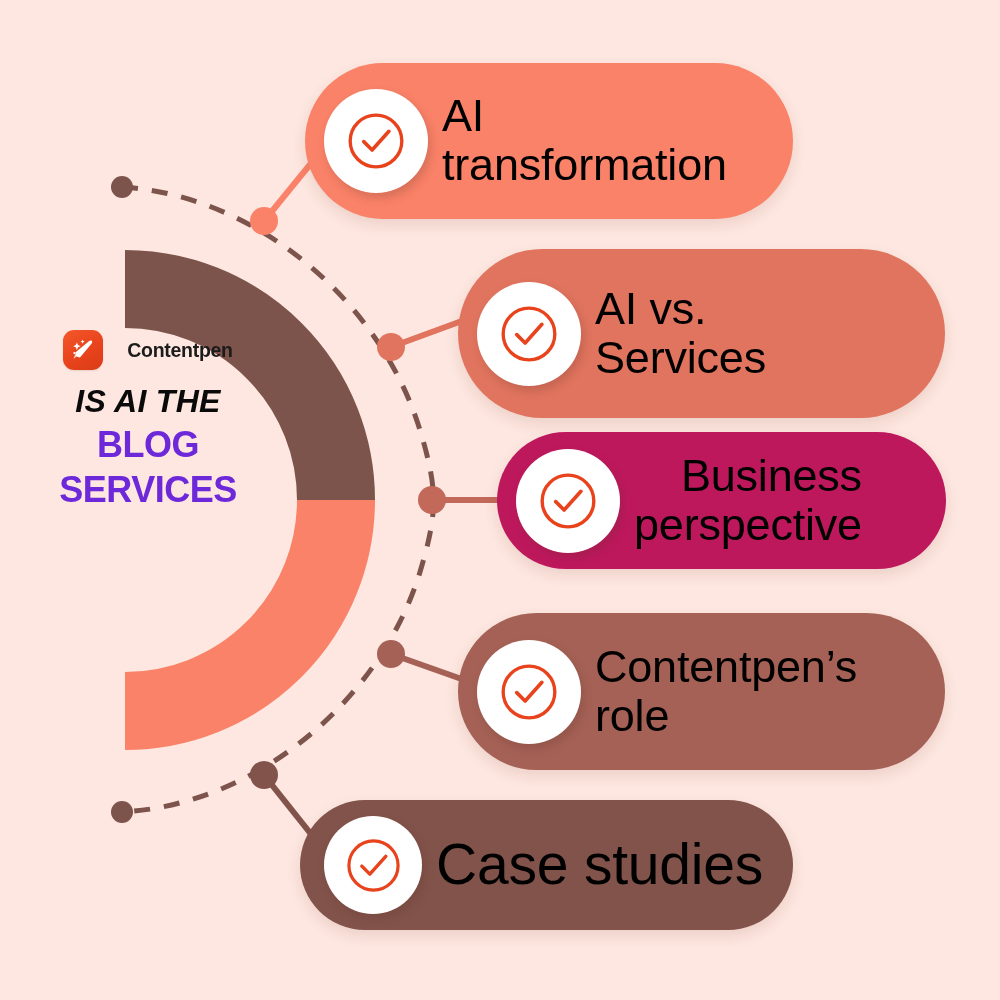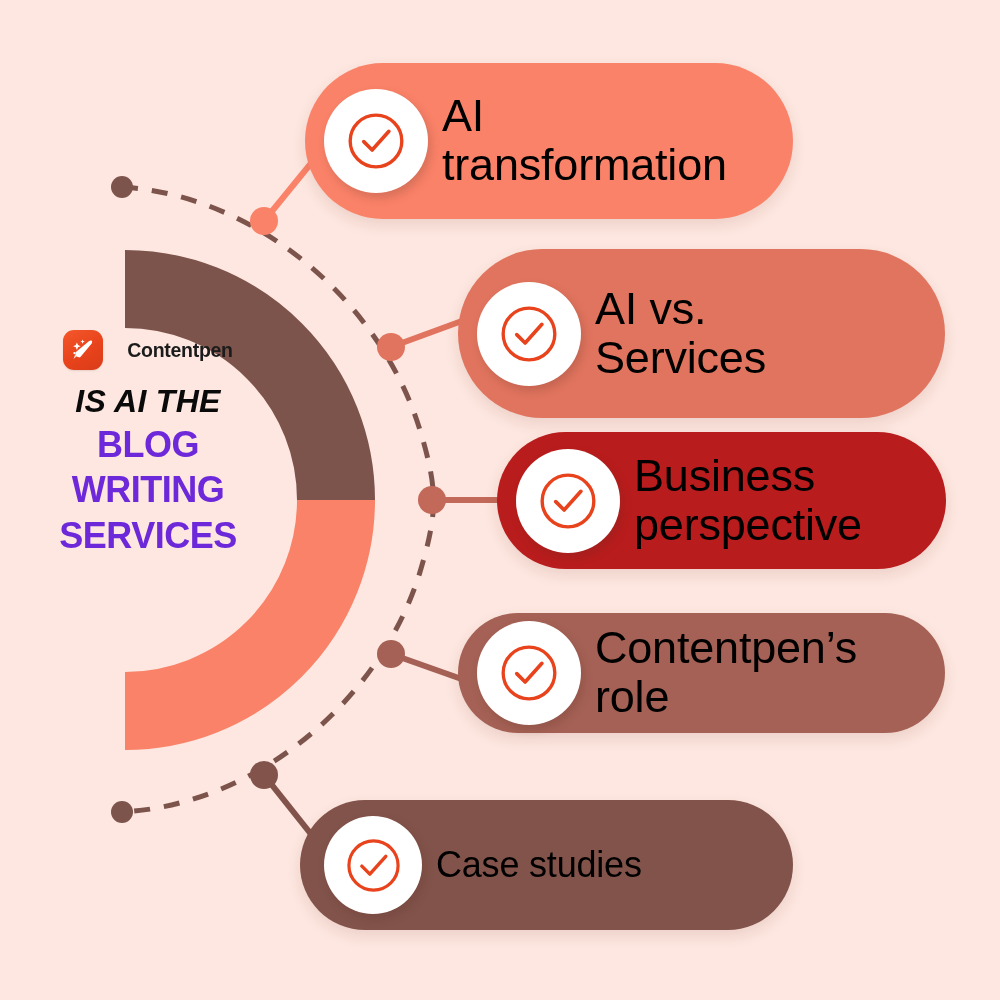--- a/index.html
+++ b/index.html
@@ -168,21 +168,20 @@
           <path d="M13.3 26.4 L12.4 23.8 L10.6 29.1 Z" fill="#FFE3D8"></path>
           <path d="M13.9 12.5 l1.1 2.6 l2.6 1.1 l-2.6 1.1 l-1.1 2.6 l-1.1 -2.6 l-2.6 -1.1 l2.6 -1.1 Z" fill="#FFFFFF"></path>
           <path d="M19.6 9.4 l0.65 1.55 l1.55 0.65 l-1.55 0.65 l-0.65 1.55 l-0.65 -1.55 l-1.55 -0.65 l1.55 -0.65 Z" fill="#FFFFFF"></path>
           <circle cx="11.4" cy="23.1" r="1.1" fill="#FFFFFF"></circle>
         </svg>
       </div>
       <div id="brand-name">Contentpen</div>
     </div>
     <p class="head-italic">IS AI THE</p>
     <p class="head-bold">BLOG</p>
-    <p class="head-bold">WRITING</p>
     <p class="head-bold">SERVICES</p>
   </div>
 
   <div id="pill-layer">
       <div class="pill" style="left: 305px; top: 63px; width: 488px; height: 156px; background: rgb(250, 130, 104);">
         <div class="pill-icon" style="width: 104px; height: 104px; margin-left: 19px;">
           <svg width="62" height="62" viewBox="0 0 48 48">
             <circle cx="24" cy="24" r="20" fill="none" stroke="#E8431C" stroke-width="2.6"></circle>
             <path d="M14.5 24.5 L21 31 L34 16.5" fill="none" stroke="#E8431C" stroke-width="2.8" stroke-linecap="round" stroke-linejoin="round"></path>
           </svg>
@@ -193,44 +192,44 @@
       <div class="pill" style="left: 458px; top: 249px; width: 487px; height: 169px; background: rgb(225, 116, 94);">
         <div class="pill-icon" style="width: 104px; height: 104px; margin-left: 19px;">
           <svg width="62" height="62" viewBox="0 0 48 48">
             <circle cx="24" cy="24" r="20" fill="none" stroke="#E8431C" stroke-width="2.6"></circle>
             <path d="M14.5 24.5 L21 31 L34 16.5" fill="none" stroke="#E8431C" stroke-width="2.8" stroke-linecap="round" stroke-linejoin="round"></path>
           </svg>
         </div>
         <div class="pill-label" style="font-size: 45px; margin-left: 14px;">AI vs.
 Services</div>
       </div>
-      <div class="pill" style="left: 497px; top: 432px; width: 449px; height: 137px; background: #b91c1c;">
+      <div class="pill" style="left: 497px; top: 432px; width: 449px; height: 137px; background: #be185d; text-align: right;">
         <div class="pill-icon" style="width: 104px; height: 104px; margin-left: 19px;">
           <svg width="62" height="62" viewBox="0 0 48 48">
             <circle cx="24" cy="24" r="20" fill="none" stroke="#E8431C" stroke-width="2.6"></circle>
             <path d="M14.5 24.5 L21 31 L34 16.5" fill="none" stroke="#E8431C" stroke-width="2.8" stroke-linecap="round" stroke-linejoin="round"></path>
           </svg>
         </div>
         <div class="pill-label" style="font-size: 45px; margin-left: 14px;">Business
 perspective</div>
       </div>
-      <div class="pill" style="left: 458px; top: 613px; width: 487px; height: 120px; background: rgb(165, 97, 85);">
+      <div class="pill" style="left: 458px; top: 613px; width: 487px; height: 157px; background: rgb(165, 97, 85);">
         <div class="pill-icon" style="width: 104px; height: 104px; margin-left: 19px;">
           <svg width="62" height="62" viewBox="0 0 48 48">
             <circle cx="24" cy="24" r="20" fill="none" stroke="#E8431C" stroke-width="2.6"></circle>
             <path d="M14.5 24.5 L21 31 L34 16.5" fill="none" stroke="#E8431C" stroke-width="2.8" stroke-linecap="round" stroke-linejoin="round"></path>
           </svg>
         </div>
         <div class="pill-label" style="font-size: 45px; margin-left: 14px;">Contentpen’s
 role</div>
       </div>
       <div class="pill" style="left: 300px; top: 800px; width: 493px; height: 130px; background: rgb(130, 83, 74);">
         <div class="pill-icon" style="width: 98px; height: 98px; margin-left: 24px;">
           <svg width="59" height="59" viewBox="0 0 48 48">
             <circle cx="24" cy="24" r="20" fill="none" stroke="#E8431C" stroke-width="2.6"></circle>
             <path d="M14.5 24.5 L21 31 L34 16.5" fill="none" stroke="#E8431C" stroke-width="2.8" stroke-linecap="round" stroke-linejoin="round"></path>
           </svg>
         </div>
-        <div class="pill-label" style="font-size: 36px; margin-left: 14px;">Case studies</div>
+        <div class="pill-label" style="font-size: 57px; margin-left: 14px;">Case studies</div>
       </div>
     </div>
 
 </div>
 
 </body></html>

